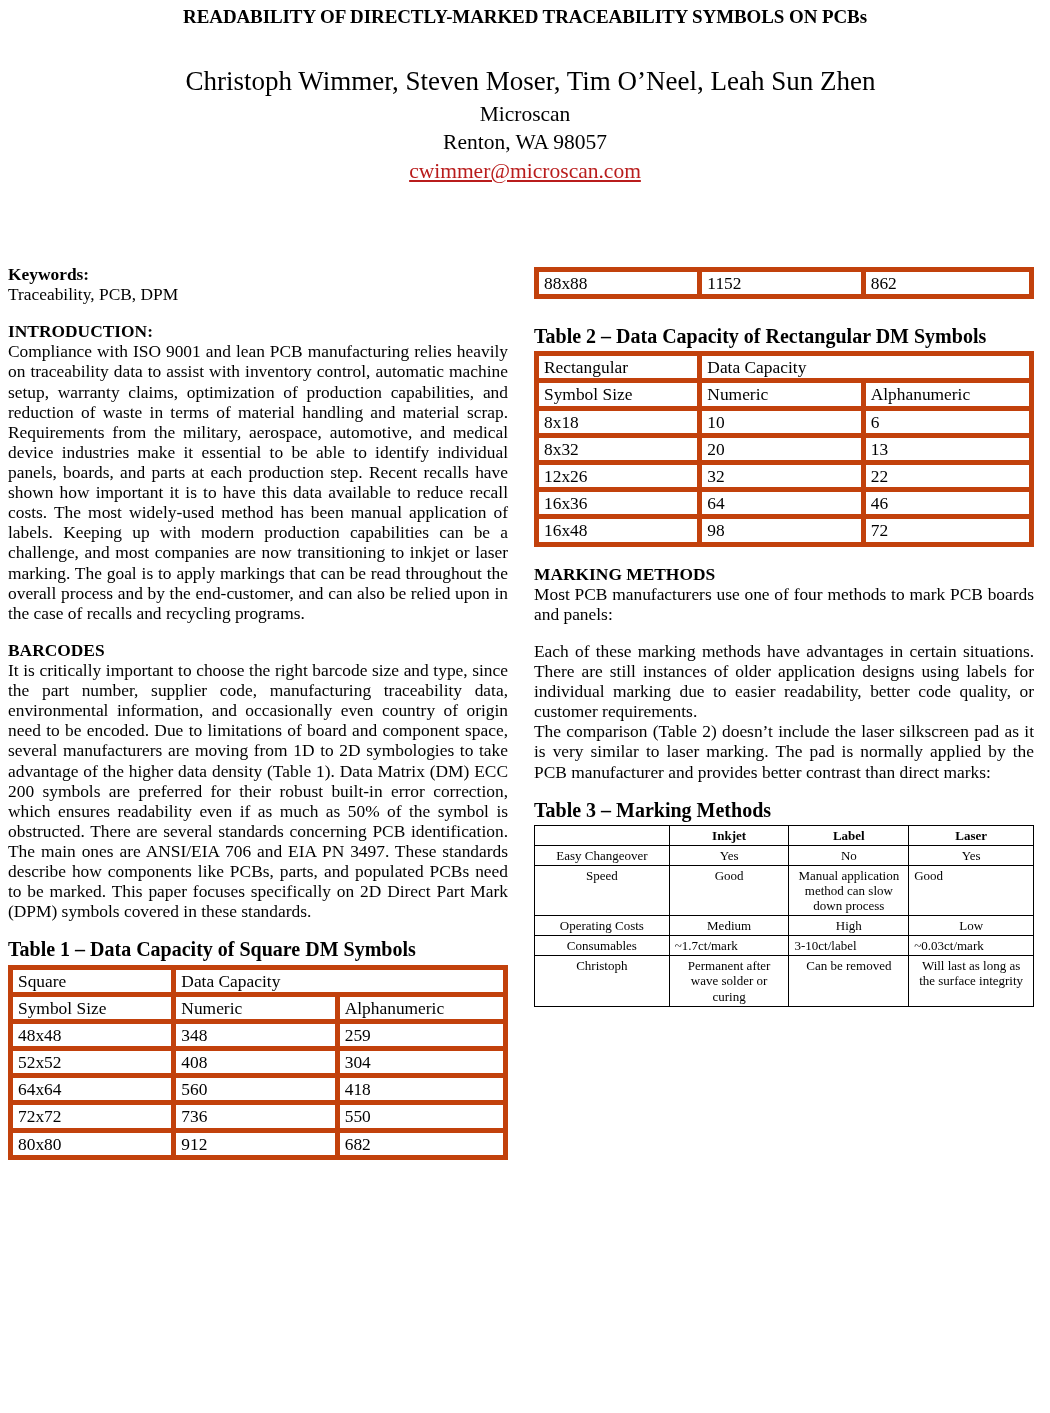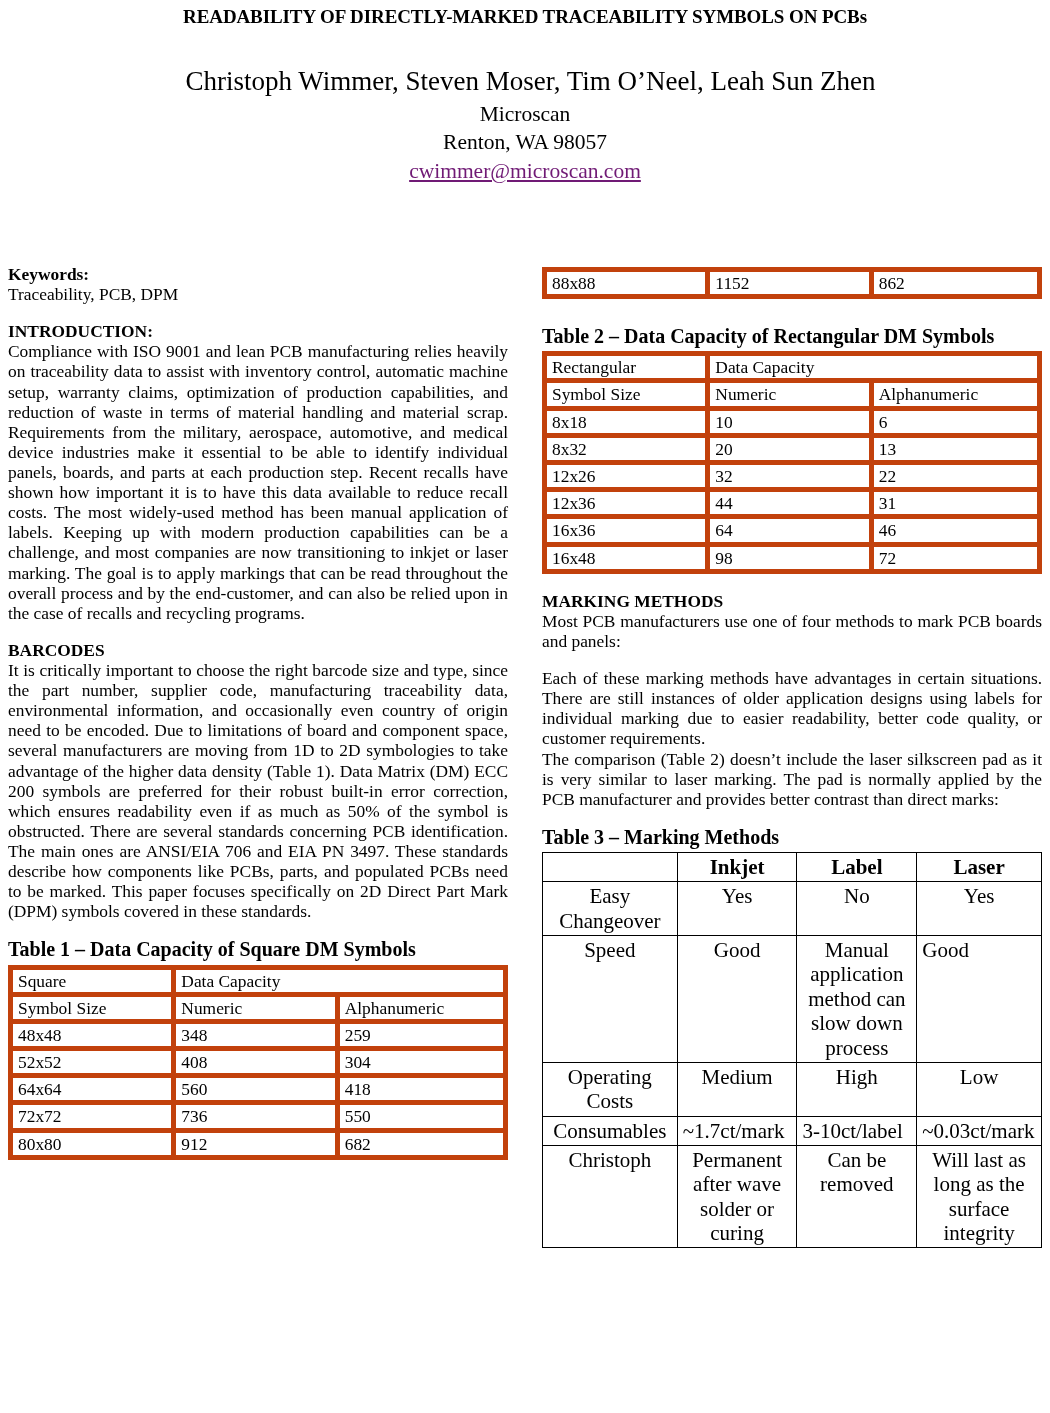--- a/index.html
+++ b/index.html
@@ -41,30 +41,30 @@
     text-align: center;
     font-size: 21.5px;
     line-height: 1.32;
   }
   .email-line {
     text-align: center;
     font-size: 21.5px;
     line-height: 1.32;
   }
   .email-line a {
-    color: #701a75;
+    color: #b91c1c;
   }
 
   .columns {
     position: absolute;
     top: 258px;
     left: 8px;
     width: 1034px;
     display: flex;
-    gap: 34px;
+    gap: 26px;
   }
   .col {
     width: 500px;
     font-size: 17.4px;
     line-height: 1.156;
   }
   .col p {
     margin: 0;
     text-align: justify;
     text-justify: inter-word;
@@ -100,21 +100,21 @@
 
   
   table.t1 col.c1 { width: 33%; }
   table.t1 col.c2 { width: 33%; }
   table.t1 col.c3 { width: 34%; }
 
   
   table.tm {
     border-collapse: collapse;
     width: 100%;
-    font-size: 21px;
+    font-size: 13px;
     margin-top: 3px;
   }
   table.tm td {
     border: 1px solid #000;
     padding: 2px 5px;
     vertical-align: top;
     line-height: 1.16;
   }
   table.tm td.ctr { text-align: center; }
   table.tm td.hdr { text-align: center; font-weight: bold; }
@@ -262,25 +262,20 @@
           </tr>
           <tr>
             <td>8x32</td>
             <td>20</td>
             <td>13</td>
           </tr>
           <tr>
             <td>12x26</td>
             <td>32</td>
             <td>22</td>
-          </tr>
-          <tr>
-            <td>12x36</td>
-            <td>44</td>
-            <td>31</td>
           </tr>
           <tr>
             <td>16x36</td>
             <td>64</td>
             <td>46</td>
           </tr>
           <tr>
             <td>16x48</td>
             <td>98</td>
             <td>72</td>

